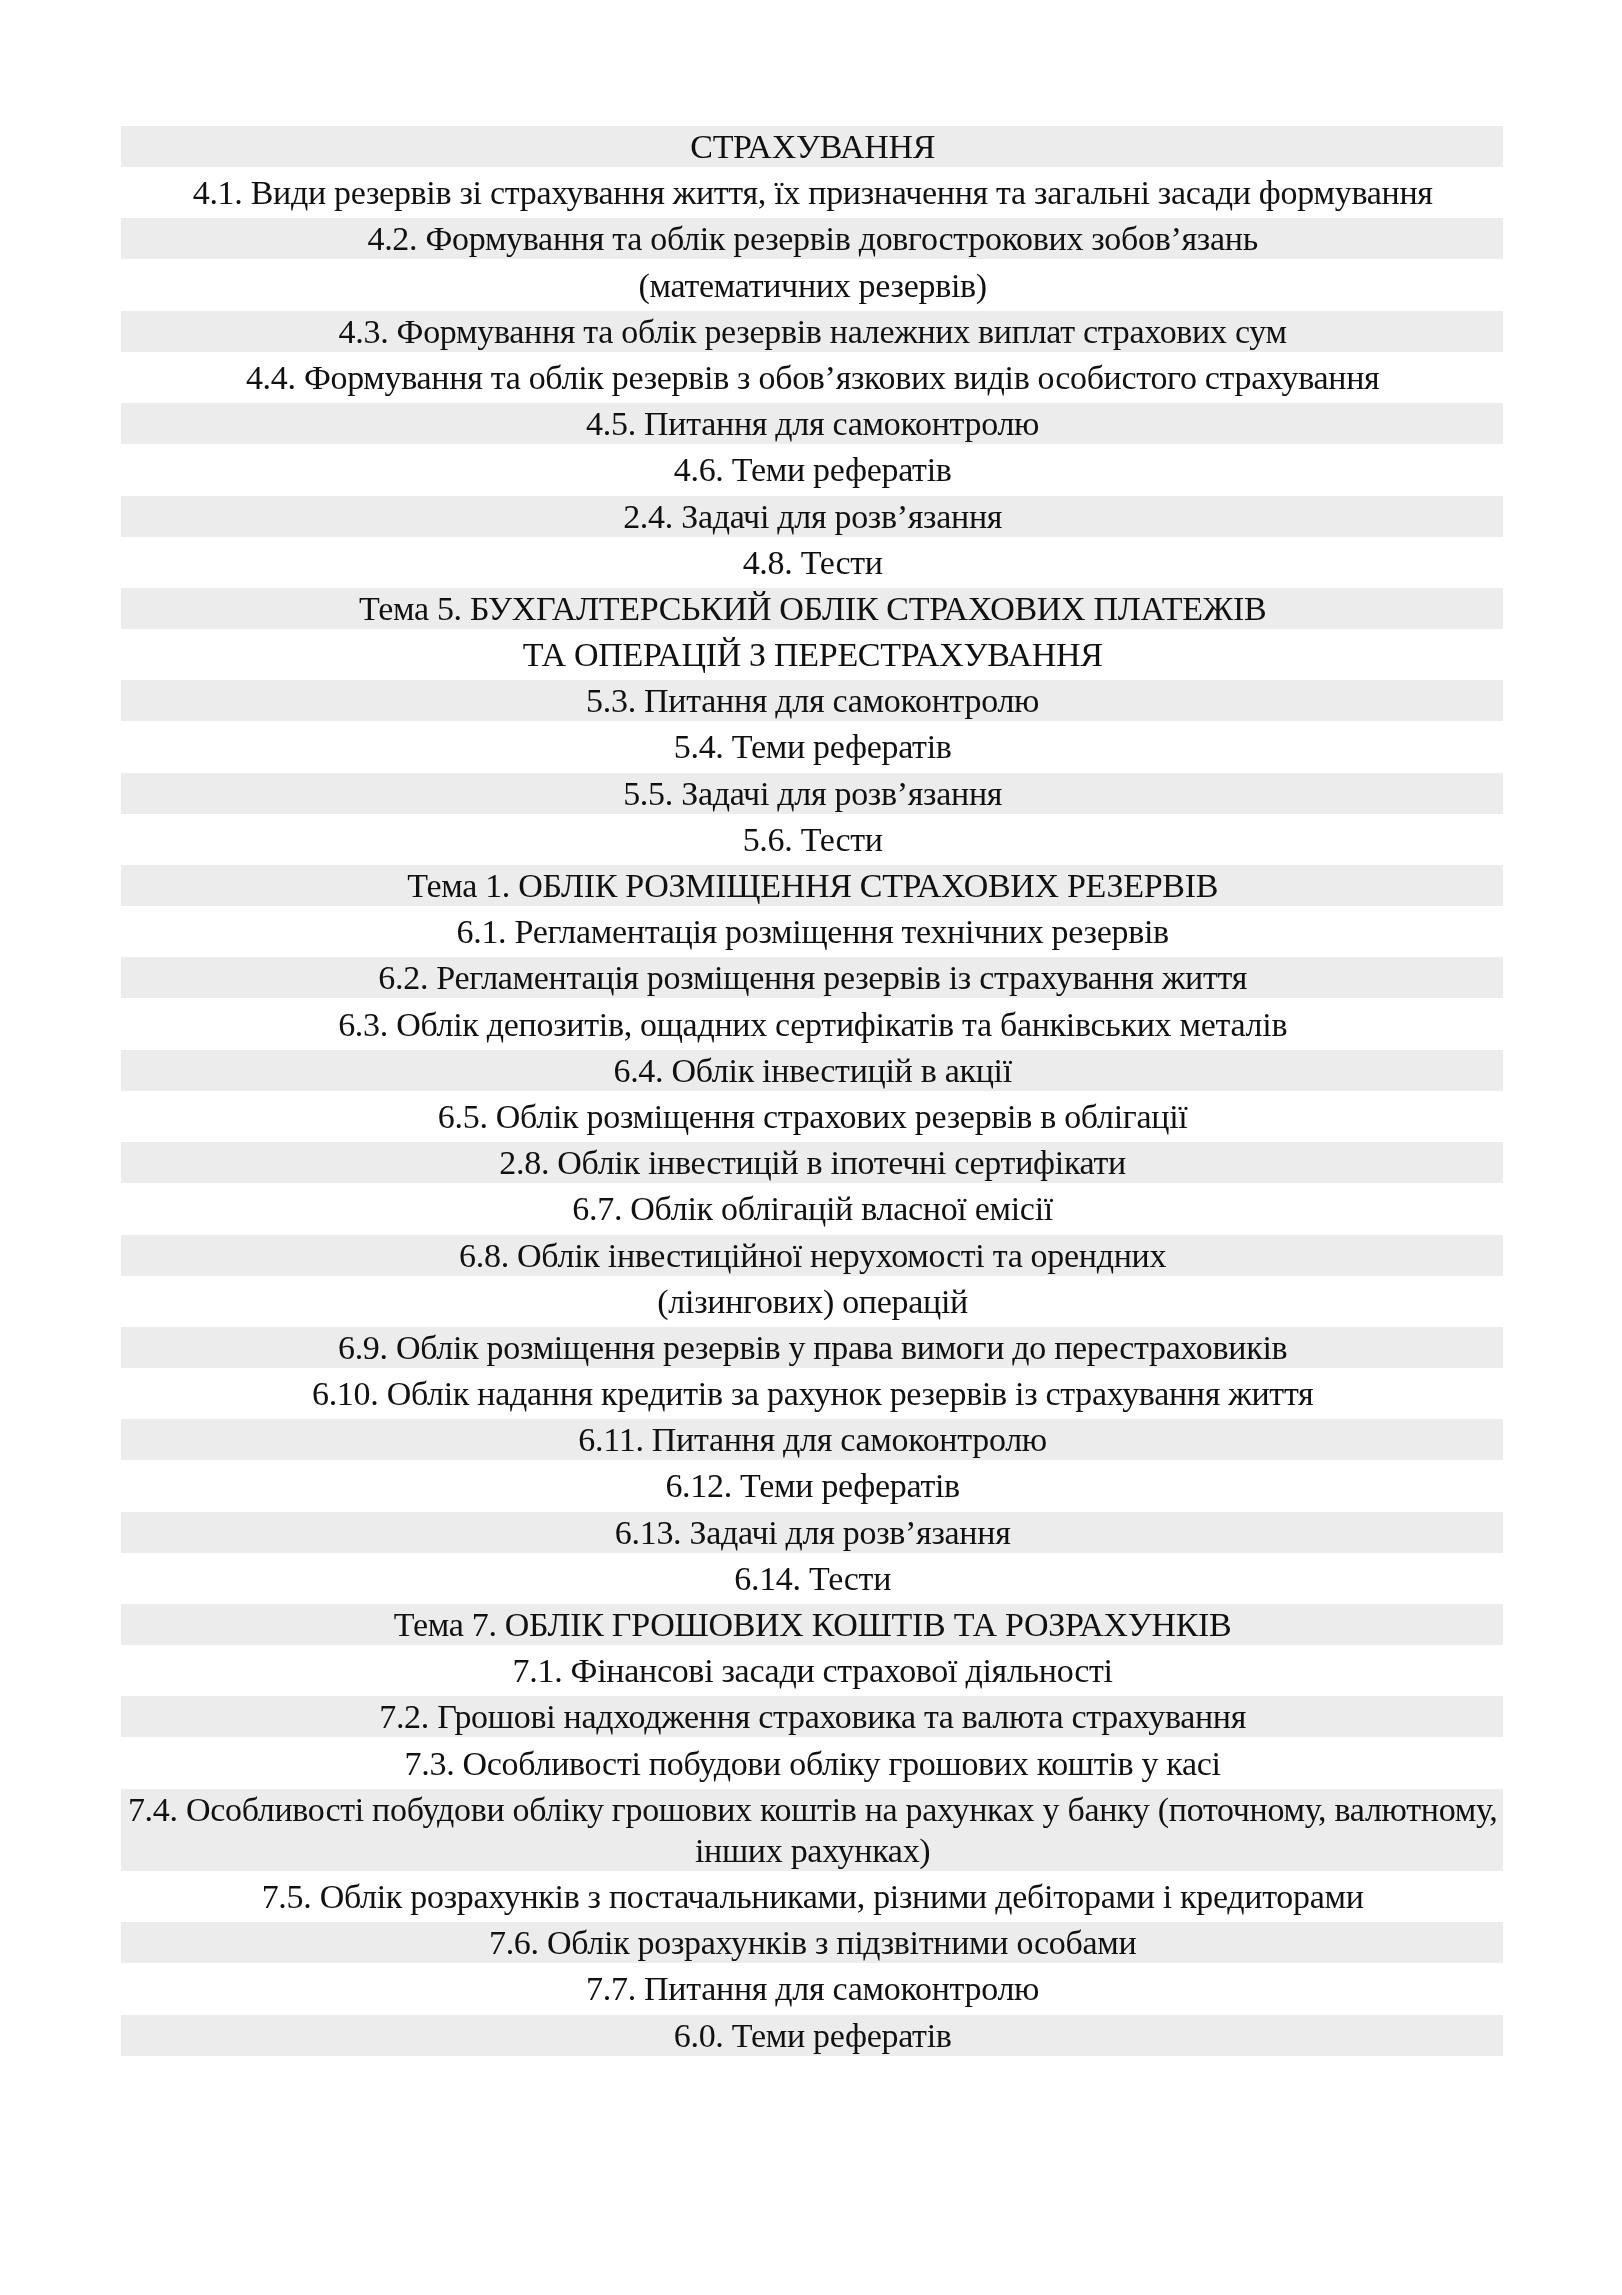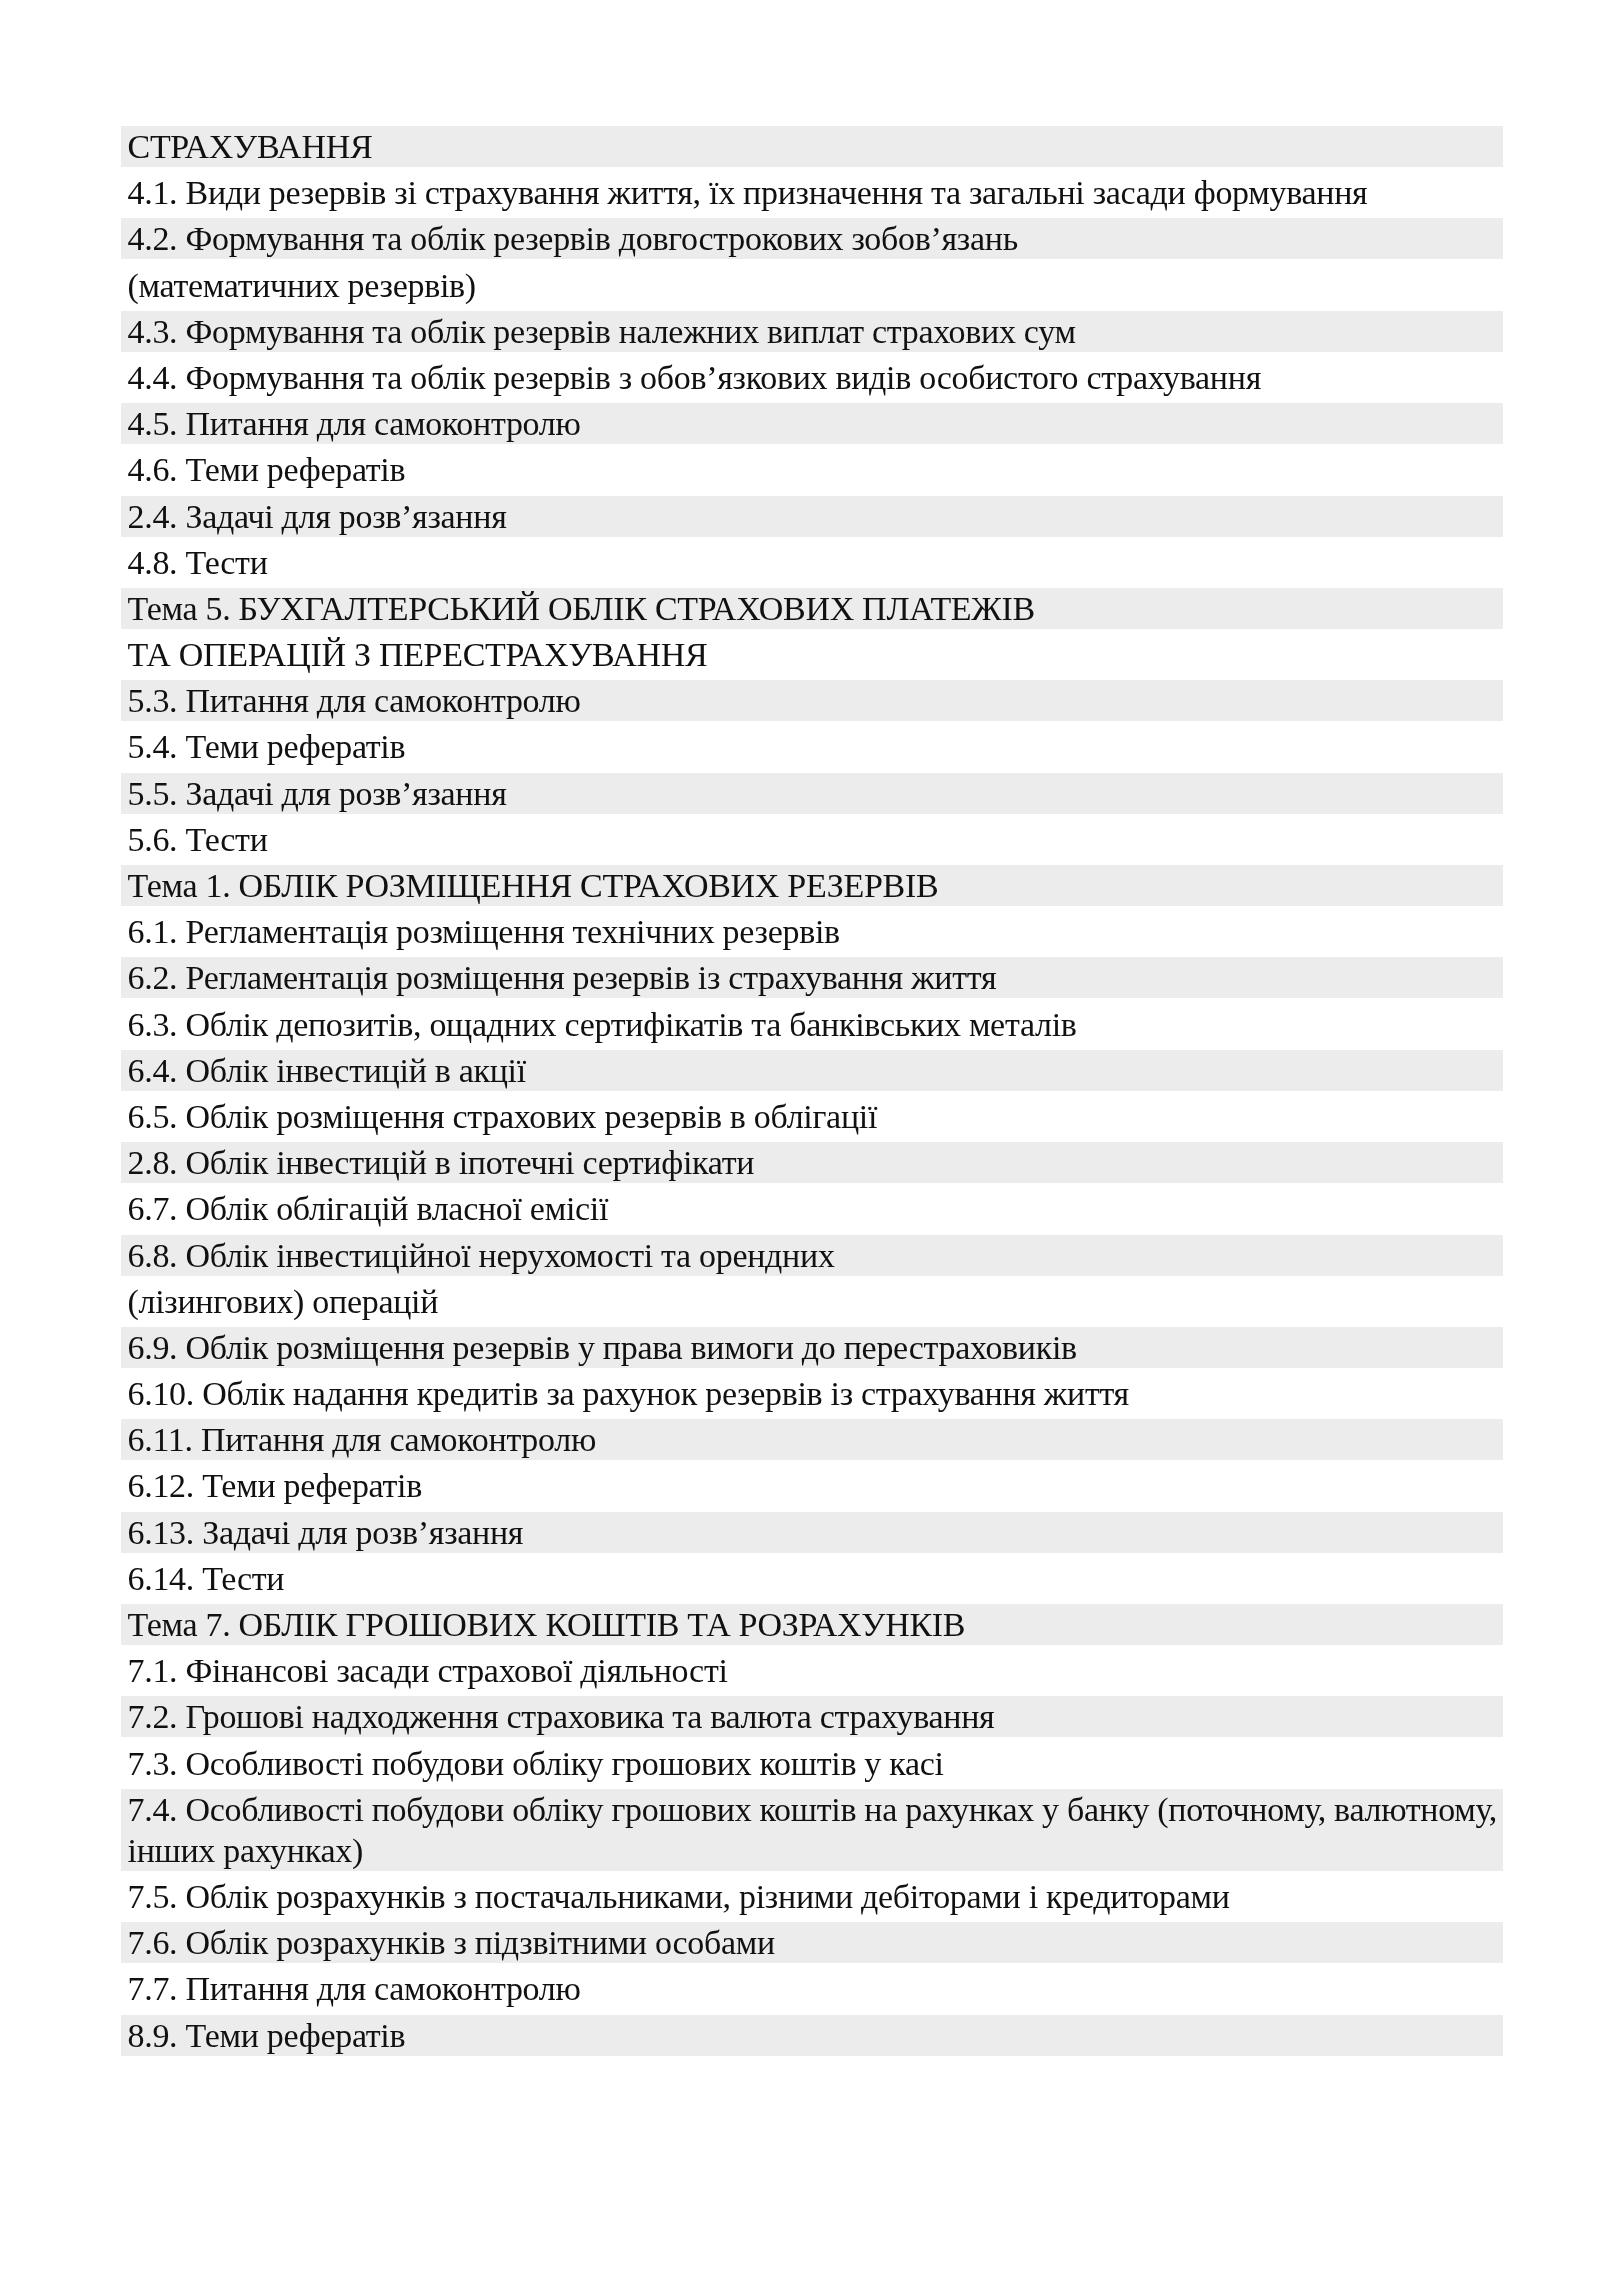--- a/index.html
+++ b/index.html
@@ -15,20 +15,21 @@
     width: 1623px;
     height: 2295px;
     font-family: "Liberation Serif", "DejaVu Serif", serif;
     color: #111111;
   }
   .toc-list {
     position: absolute;
     top: 126px;
     left: 121px;
     width: 1382px;
+    text-align: center;
   }
   .row {
     box-sizing: border-box;
     width: 1382px;
     min-height: 41px;
     line-height: 41px;
     margin-bottom: 5.2px;
     padding: 0 5.2px 0 6.5px;
     font-size: 34px;
     letter-spacing: -0.3px;
@@ -76,16 +77,16 @@
       <div class="row shaded"><span>6.13. Задачі для розв’язання</span></div>
       <div class="row"><span>6.14. Тести</span></div>
       <div class="row shaded"><span>Тема 7. ОБЛІК ГРОШОВИХ КОШТІВ ТА РОЗРАХУНКІВ</span></div>
       <div class="row"><span>7.1. Фінансові засади страхової діяльності</span></div>
       <div class="row shaded"><span>7.2. Грошові надходження страховика та валюта страхування</span></div>
       <div class="row"><span>7.3. Особливості побудови обліку грошових коштів у касі</span></div>
       <div class="row shaded"><span>7.4. Особливості побудови обліку грошових коштів на рахунках у банку (поточному, валютному, інших рахунках)</span></div>
       <div class="row"><span>7.5. Облік розрахунків з постачальниками, різними дебіторами і кредиторами</span></div>
       <div class="row shaded"><span>7.6. Облік розрахунків з підзвітними особами</span></div>
       <div class="row"><span>7.7. Питання для самоконтролю</span></div>
-      <div class="row shaded"><span>8.9. Теми рефератів</span></div>
+      <div class="row shaded"><span>6.0. Теми рефератів</span></div>
     </div>
 </div>
 
 
 </body></html>

